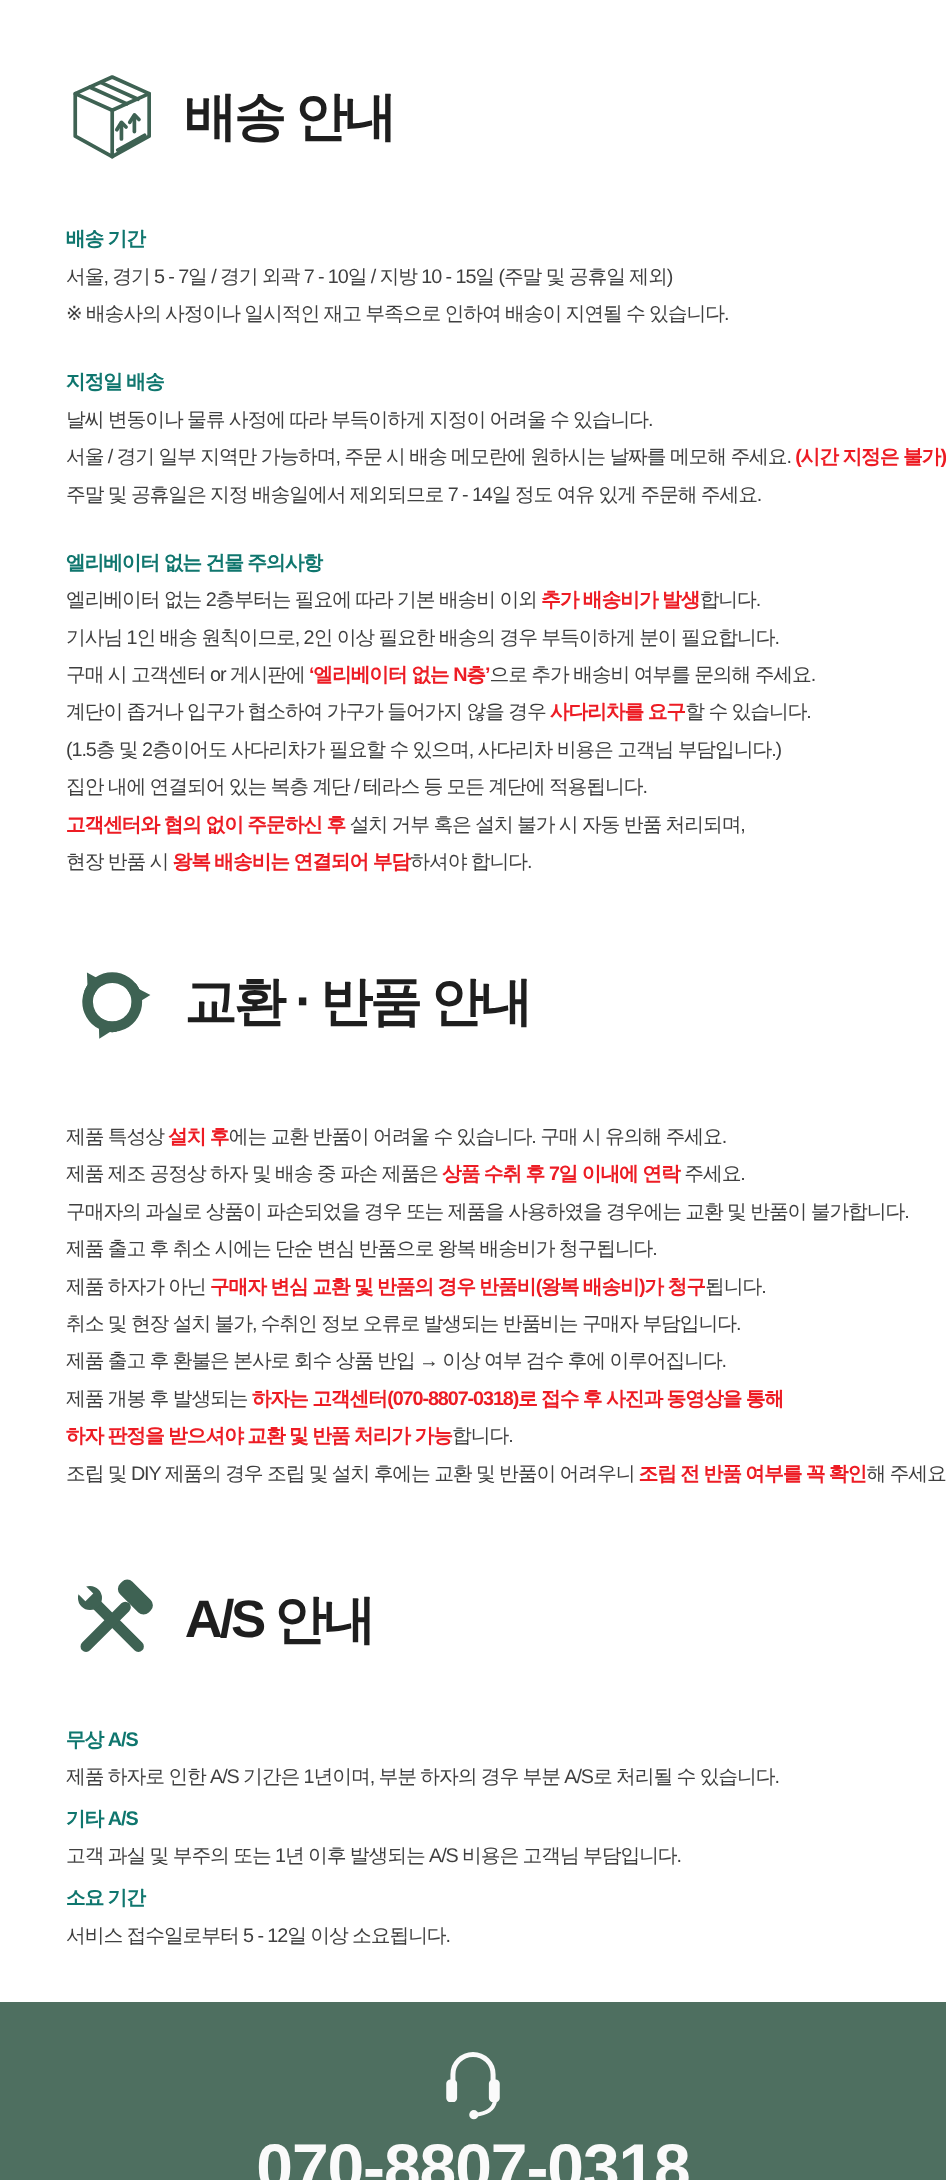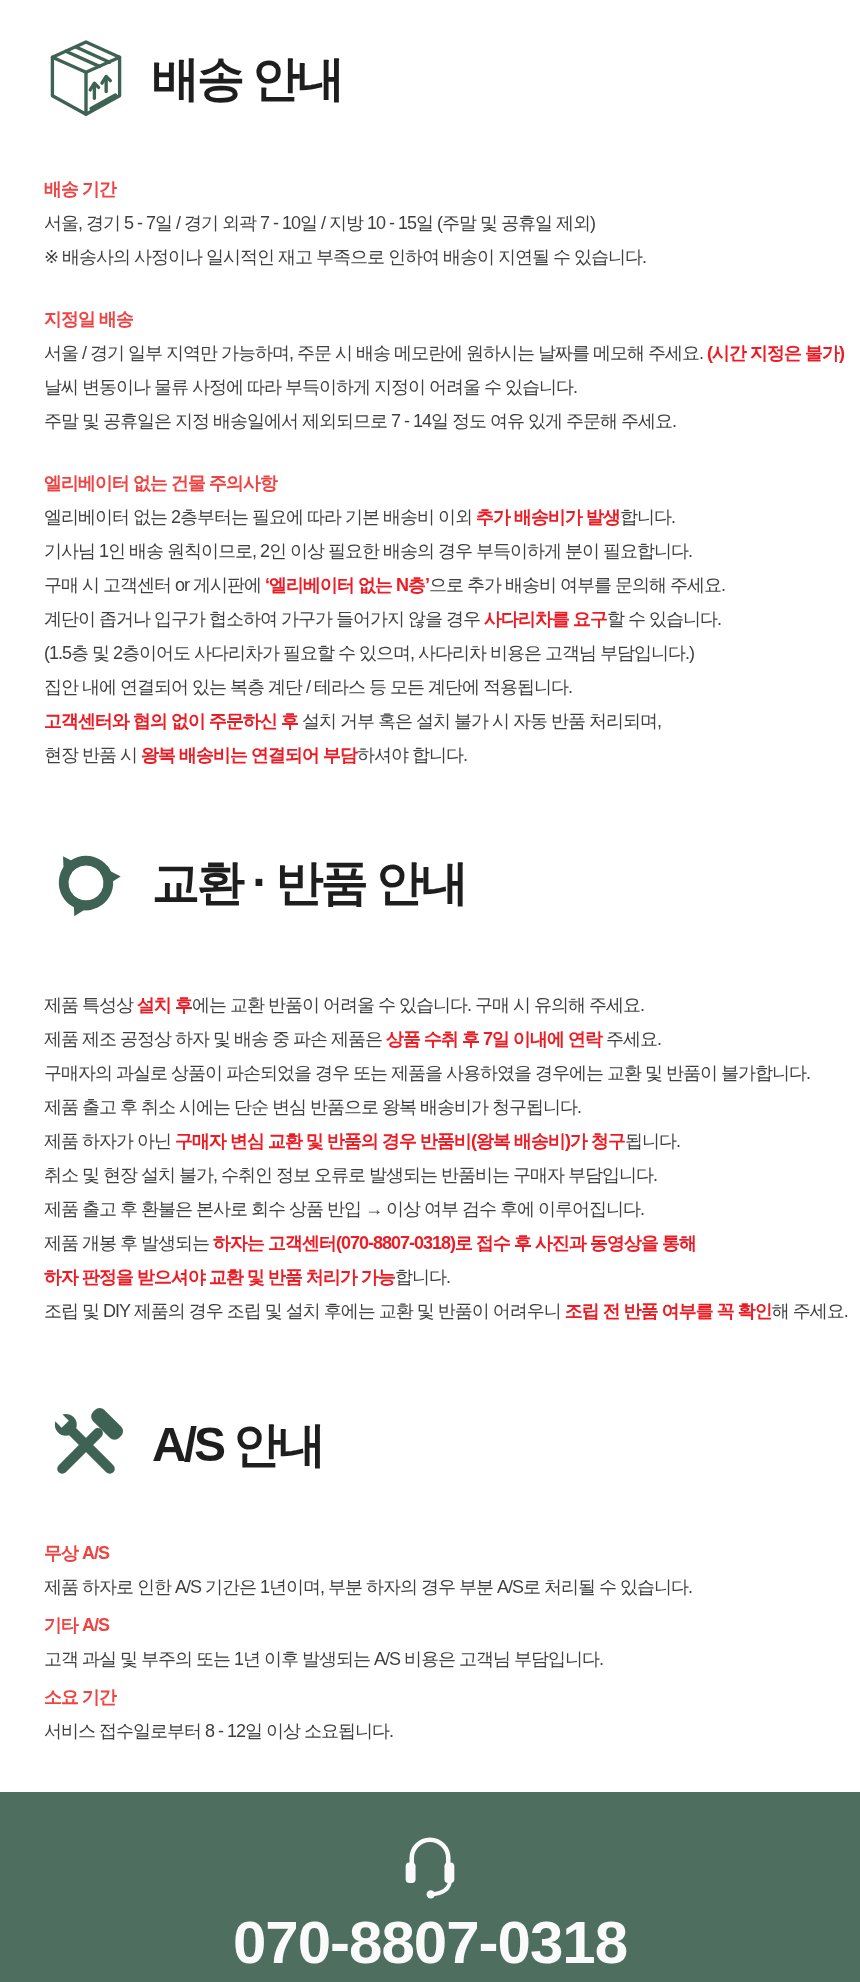--- a/index.html
+++ b/index.html
@@ -3,35 +3,35 @@
 <meta charset="utf-8">
 <style>
   html,body{margin:0;padding:0;background:#fff;}
   body{
     width:860px;
     font-family:"Liberation Sans","DejaVu Sans",sans-serif;
     color:#3f3f3f;
     -webkit-font-smoothing:antialiased;
   }
   .page{width:860px;overflow:hidden;background:#fff;}
-  .content{padding:10px 20px 0 44px;}
+  .content{padding:10px 20px 0 60px;margin-top:28px;}
 
   .section{margin:0;}
   .section-header{display:flex;align-items:center;gap:24px;margin:0;}
   .section-icon{width:84px;height:84px;flex:0 0 auto;}
   .section-title{
     font-size:48px;font-weight:800;color:#1e1e1e;
     letter-spacing:-3px;line-height:1.05;white-space:nowrap;
   }
   .sec-shipping{padding-top:4px;}
   .sec-exchange{margin-top:46px;}
   .sec-as{margin-top:52px;}
 
   .block-heading{
-    font-size:18px;font-weight:700;color:#ef4444;
+    font-size:18px;font-weight:700;color:#0f766e;
     letter-spacing:-1px;line-height:34px;margin-top:28px;
     white-space:nowrap;
   }
   .sec-as .block-heading{margin-top:4px;}
   .sec-as .section-body{margin-top:26px;}
   .sec-exchange .section-body{margin-top:40px;}
 
   .line{
     margin:0;font-size:18px;line-height:34px;
     letter-spacing:-1px;color:#3f3f3f;white-space:nowrap;
@@ -70,22 +70,22 @@
             <path d="M69 55 L74 47 L79 52"></path>
           <path d="M56 85 L85 69"></path>
         </svg>
         <h2 class="section-title">배송 안내</h2>
       </div>
       <div class="section-body">
           <div class="block-heading">배송 기간</div>
           <p class="line"><span>서울, 경기 5 - 7일 / 경기 외곽 7 - 10일 / 지방 10 - 15일 (주말 및 공휴일 제외)</span></p>
           <p class="line"><span>※ 배송사의 사정이나 일시적인 재고 부족으로 인하여 배송이 지연될 수 있습니다.</span></p>
           <div class="block-heading">지정일 배송</div>
+          <p class="line"><span>날씨 변동이나 물류 사정에 따라 부득이하게 지정이 어려울 수 있습니다.</span></p>
           <p class="line"><span>서울 / 경기 일부 지역만 가능하며, 주문 시 배송 메모란에 원하시는 날짜를 메모해 주세요. </span><span class="seg-r">(시간 지정은 불가)</span></p>
-          <p class="line"><span>날씨 변동이나 물류 사정에 따라 부득이하게 지정이 어려울 수 있습니다.</span></p>
           <p class="line"><span>주말 및 공휴일은 지정 배송일에서 제외되므로 7 - 14일 정도 여유 있게 주문해 주세요.</span></p>
           <div class="block-heading">엘리베이터 없는 건물 주의사항</div>
           <p class="line"><span>엘리베이터 없는 2층부터는 필요에 따라 기본 배송비 이외 </span><span class="seg-r">추가 배송비가 발생</span><span>합니다.</span></p>
           <p class="line"><span>기사님 1인 배송 원칙이므로, 2인 이상 필요한 배송의 경우 부득이하게 분이 필요합니다.</span></p>
           <p class="line"><span>구매 시 고객센터 or 게시판에 </span><span class="seg-r">‘엘리베이터 없는 N층’</span><span>으로 추가 배송비 여부를 문의해 주세요.</span></p>
           <p class="line"><span>계단이 좁거나 입구가 협소하여 가구가 들어가지 않을 경우 </span><span class="seg-r">사다리차를 요구</span><span>할 수 있습니다.</span></p>
           <p class="line"><span>(1.5층 및 2층이어도 사다리차가 필요할 수 있으며, 사다리차 비용은 고객님 부담입니다.)</span></p>
           <p class="line"><span>집안 내에 연결되어 있는 복층 계단 / 테라스 등 모든 계단에 적용됩니다.</span></p>
           <p class="line"><span class="seg-r">고객센터와 협의 없이 주문하신 후 </span><span>설치 거부 혹은 설치 불가 시 자동 반품 처리되며,</span></p>
           <p class="line"><span>현장 반품 시 </span><span class="seg-r">왕복 배송비는 연결되어 부담</span><span>하셔야 합니다.</span></p>
@@ -135,21 +135,21 @@
           </g>
         </svg>
         <h2 class="section-title">A/S 안내</h2>
       </div>
       <div class="section-body">
           <div class="block-heading">무상 A/S</div>
           <p class="line"><span>제품 하자로 인한 A/S 기간은 1년이며, 부분 하자의 경우 부분 A/S로 처리될 수 있습니다.</span></p>
           <div class="block-heading">기타 A/S</div>
           <p class="line"><span>고객 과실 및 부주의 또는 1년 이후 발생되는 A/S 비용은 고객님 부담입니다.</span></p>
           <div class="block-heading">소요 기간</div>
-          <p class="line"><span>서비스 접수일로부터 8 - 12일 이상 소요됩니다.</span></p>
+          <p class="line"><span>서비스 접수일로부터 5 - 12일 이상 소요됩니다.</span></p>
         </div>
     </section>
 
   </div>
 
   <footer class="footer">
     <svg class="footer-icon" viewBox="0 0 100 100">
       <path d="M26 56 V42 a24 24 0 0 1 48 0 V56" stroke="#fafafa" stroke-width="6" fill="none" stroke-linecap="round"></path>
       <rect x="18" y="48" width="13" height="27" rx="5" fill="#fafafa"></rect>
       <rect x="69" y="48" width="13" height="27" rx="5" fill="#fafafa"></rect>

